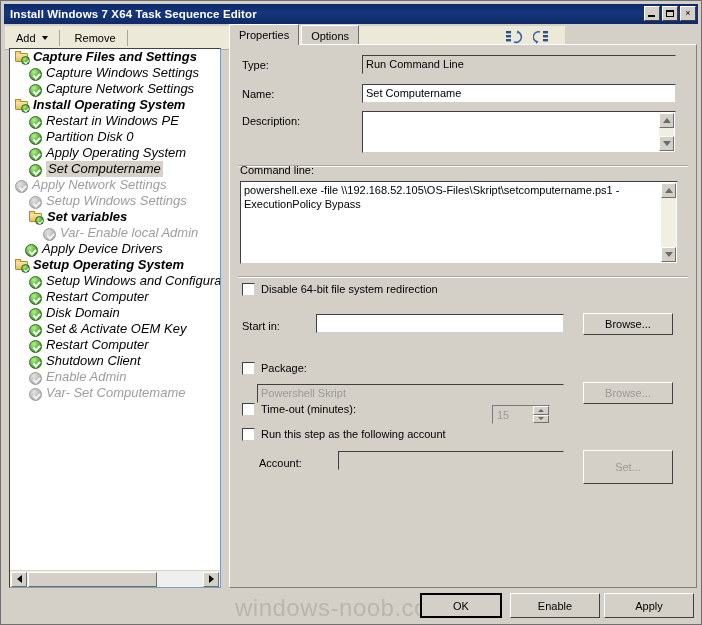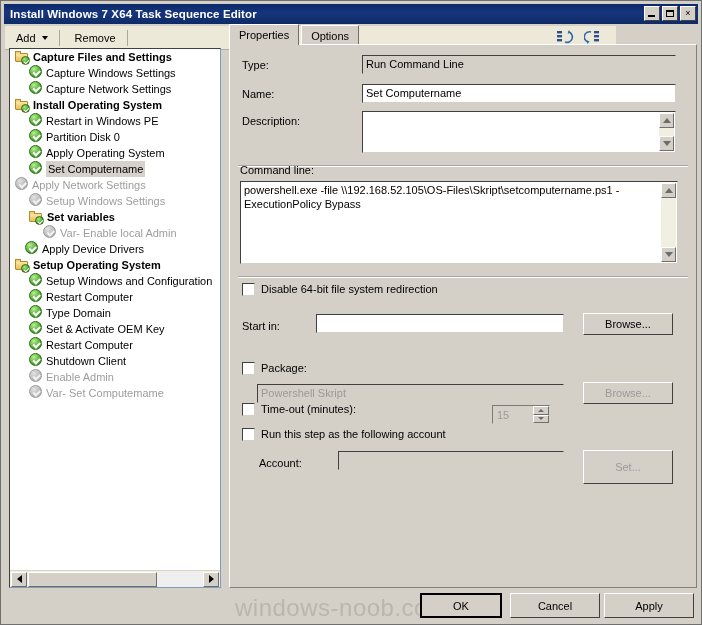--- a/index.html
+++ b/index.html
@@ -64,21 +64,21 @@
     position: absolute; left: 3px; bottom: 3px; width: 7px; height: 2px; background: #000;
   }
   .tb-max .box {
     position: absolute; left: 3px; top: 3px; width: 8px; height: 7px;
     border: 1px solid #000; border-top-width: 2px; box-sizing: border-box;
   }
 
   
   .toolbar {
     position: absolute;
-    left: 4px; top: 25px; width: 611px; height: 24px;
+    left: 4px; top: 25px; width: 560px; height: 24px;
     background: #ece9d8;
     border-bottom: 1px solid #b0ada4;
     box-sizing: border-box;
     display: flex; align-items: center;
   }
   .tbar-btn {
     height: 20px; margin-left: 4px;
     padding: 0 6px;
     display: flex; align-items: center; gap: 4px;
     border: 1px solid transparent;
@@ -110,25 +110,26 @@
     border: 1px solid #7f9db9;
     border-top-color: #404040; border-left-color: #404040;
     box-sizing: border-box;
     overflow: hidden;
   }
   .tree-inner {
     position: absolute; left: 0; top: 0; right: 0; bottom: 17px;
     overflow: hidden;
   }
   .tree-row {
-    display: flex; align-items: flex-start;
+    display: flex; align-items: flex-end;
     height: 16px;
     padding-left: 4px;
     white-space: nowrap;
-    font-size: 11px;
+    font-size: 13px;
+    font-style: italic;
   }
   .tree-row .lbl { line-height: 16px; }
   .tree-row.group > .lbl { font-weight: bold; }
   .tree-row.dim > .lbl { color: #9d9d9d; }
   .tree-row.sel > .lbl {
     background: #d6d2ca;
     padding: 0 2px;
   }
 
   
@@ -470,21 +471,21 @@
           <div class="tree-row" style="padding-left: 18px;">
             <span class="ic ic-check"></span>
             <span class="lbl">Setup Windows and Configuration</span>
           </div>
           <div class="tree-row" style="padding-left: 18px;">
             <span class="ic ic-check"></span>
             <span class="lbl">Restart Computer</span>
           </div>
           <div class="tree-row" style="padding-left: 18px;">
             <span class="ic ic-check"></span>
-            <span class="lbl">Type Domain</span>
+            <span class="lbl">Disk Domain</span>
           </div>
           <div class="tree-row" style="padding-left: 18px;">
             <span class="ic ic-check"></span>
             <span class="lbl">Set &amp; Activate OEM Key</span>
           </div>
           <div class="tree-row" style="padding-left: 18px;">
             <span class="ic ic-check"></span>
             <span class="lbl">Restart Computer</span>
           </div>
           <div class="tree-row" style="padding-left: 18px;">
@@ -609,20 +610,20 @@
       </div>
 
     </div>
 
     <div class="watermark">windows-noob.com</div>
 
     <div class="btn default" style="left:419px; top:592px; width:82px; height:25px;">
       <span>OK</span>
     </div>
     <div class="btn" style="left:509px; top:592px; width:90px; height:25px;">
-      <span>Cancel</span>
+      <span>Enable</span>
     </div>
     <div class="btn" style="left:603px; top:592px; width:90px; height:25px;">
       <span>Apply</span>
     </div>
 
   </div>
 </div>
 
 </body></html>

